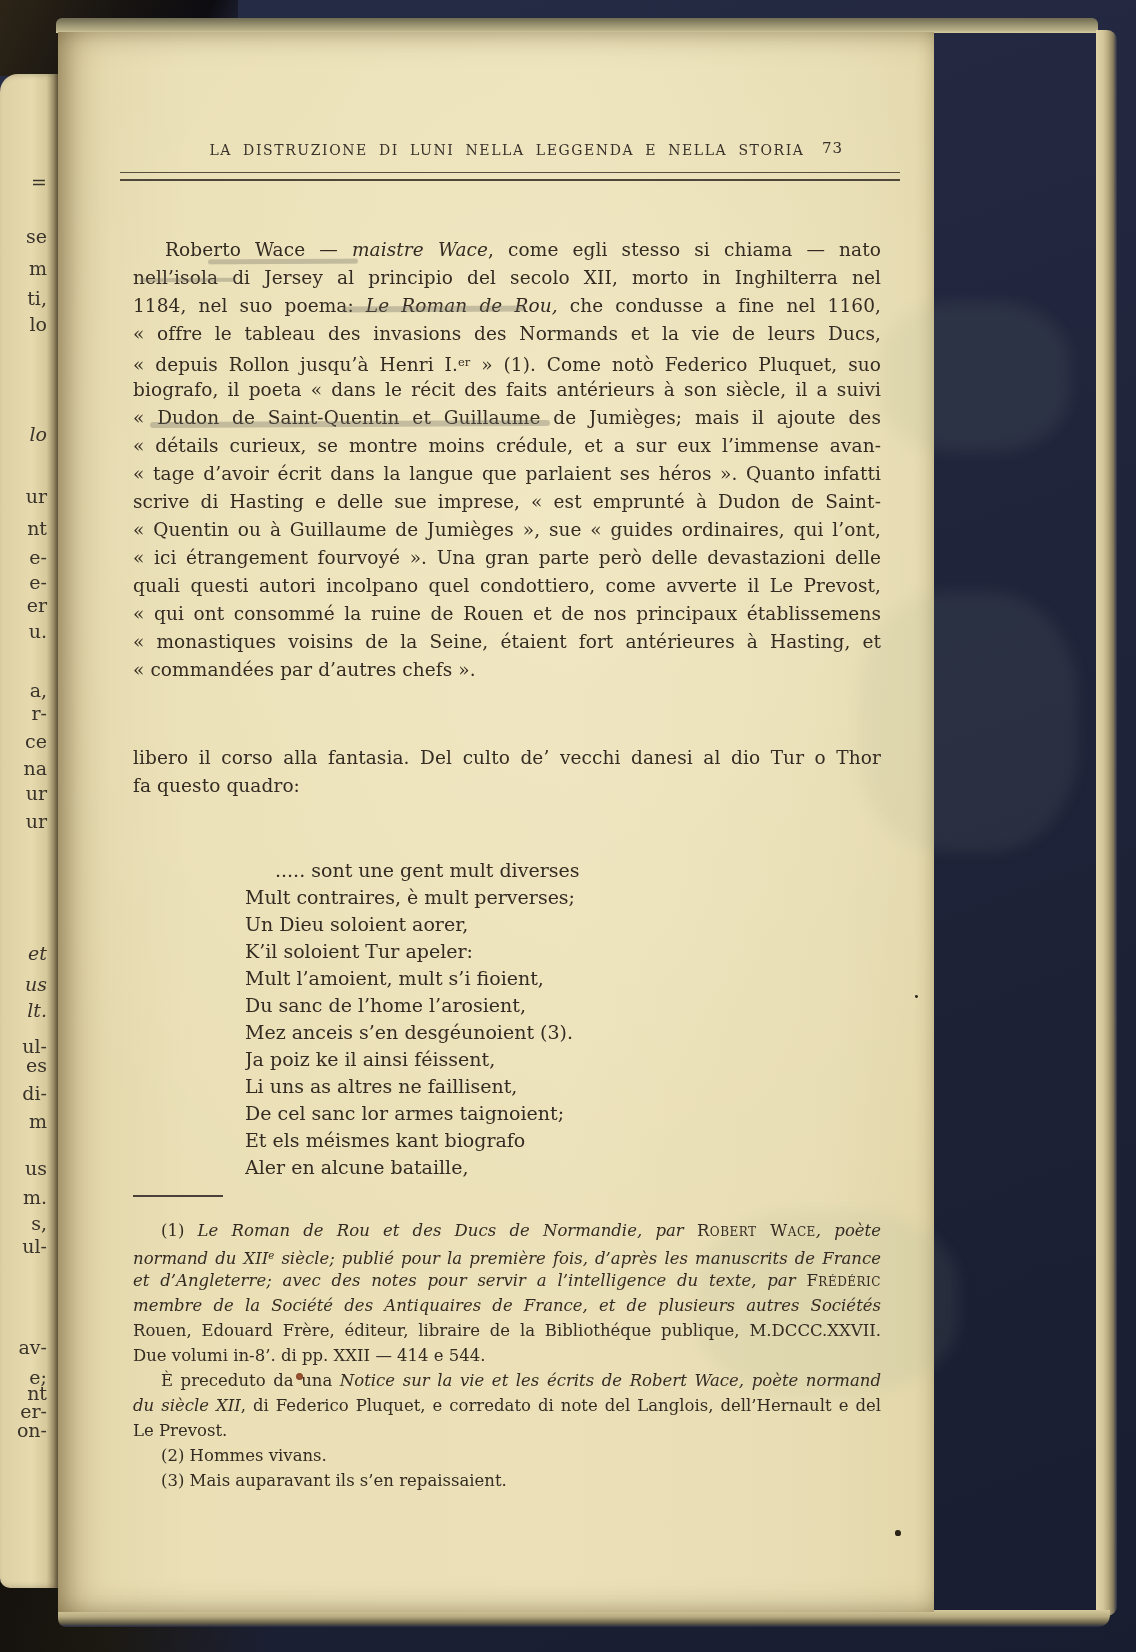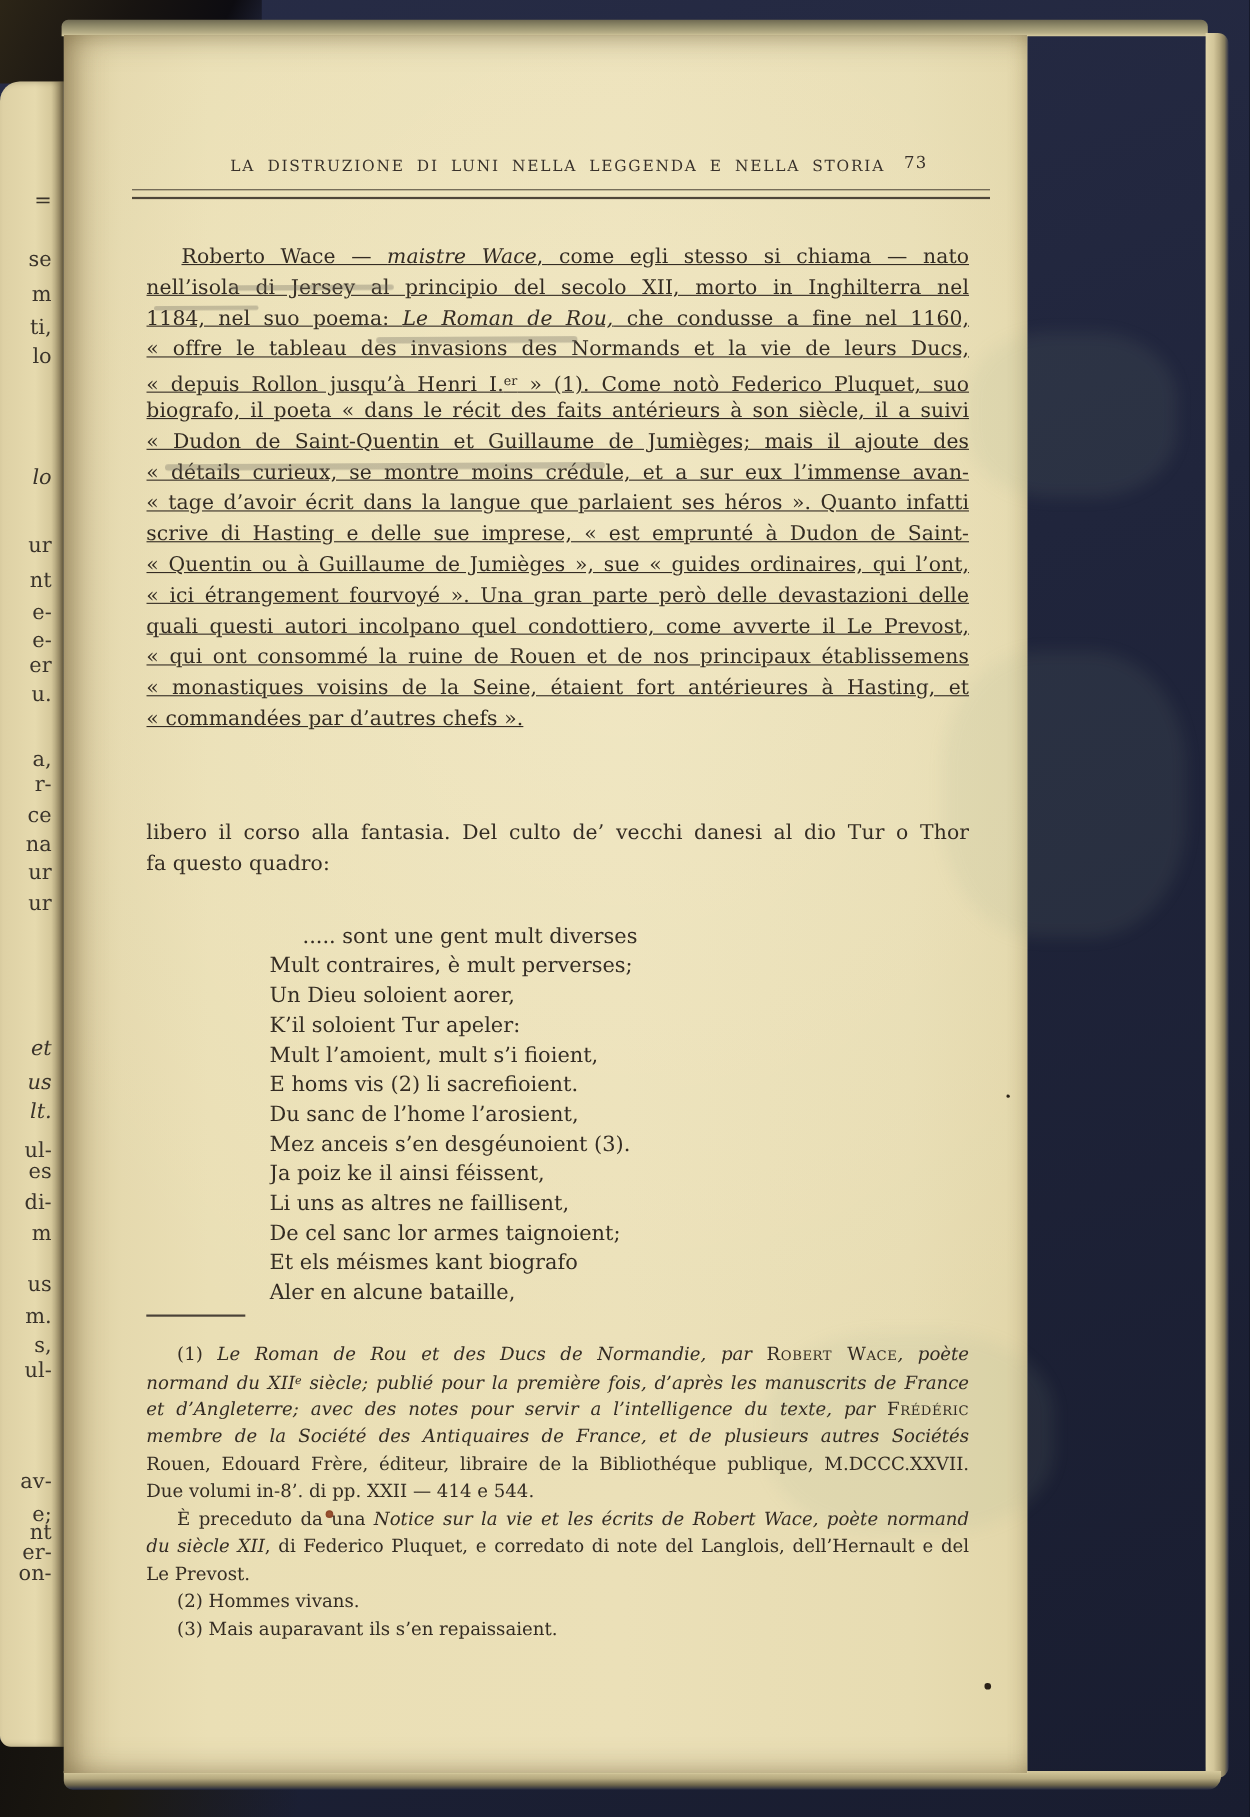--- a/index.html
+++ b/index.html
@@ -59,29 +59,29 @@
   }
   .ghost{position:absolute;background:rgba(150,165,140,.10);filter:blur(7px);border-radius:40%;}
   
   .running-header{position:absolute;left:75px;top:108px;width:748px;height:24px;text-align:center;}
   .header-title{font-size:14px;letter-spacing:1.6px;word-spacing:5px;color:#38312a;}
   .page-number{position:absolute;right:38px;top:-1px;font-size:15px;letter-spacing:1px;color:#38312a;}
   .header-rule{position:absolute;left:62px;top:140px;width:780px;height:6px;
     border-top:1.6px solid rgba(62,54,44,.85);border-bottom:2.2px solid rgba(62,54,44,.9);}
   
   .para{position:absolute;left:75px;width:748px;font-size:18.5px;line-height:28px;letter-spacing:.1px;}
-  #para-1{top:188px;text-decoration:underline;}
+  #para-1{top:204px;}
   #para-2{top:712px;}
   .body-line{height:28px;overflow:hidden;}
   .fn-line{height:25px;overflow:hidden;}
   .just{text-align:justify;text-align-last:justify;}
   .ind{padding-left:32px;}
   .verse{position:absolute;left:187px;top:806px;width:460px;font-size:19px;line-height:27px;}
   .verse-line{height:27px;overflow:hidden;}
-  .verse-line.first{padding-left:30px;}
+  .verse-line.first{padding-left:30px;margin-top:19px;}
   .footnote-rule{position:absolute;left:75px;top:1163px;width:90px;height:2px;background:#4a4238;}
   .footnotes{position:absolute;left:75px;top:1186px;width:748px;font-size:16.5px;line-height:25px;}
   .footnotes .ind{padding-left:28px;}
   .seg-i{font-style:italic;}
   .seg-r{font-style:normal;}
   .seg-sc{font-style:normal;font-variant:small-caps;letter-spacing:.5px;}
   .seg-sup{font-size:.62em;vertical-align:.45em;}
   
   .pencil{position:absolute;background:#6b675c;opacity:.32;border-radius:3px;filter:blur(.6px);transform:rotate(-.3deg);}
   .stain{position:absolute;width:7px;height:7px;border-radius:50%;background:radial-gradient(circle,#a05a35 0%,#8a4527 70%,rgba(138,69,39,0) 100%);}
@@ -135,21 +135,20 @@
     <div class="para" id="para-2">
         <div class="body-line just"><span class="seg-r">libero il corso alla fantasia. Del culto de’ vecchi danesi al dio Tur o Thor</span></div>
         <div class="body-line"><span class="seg-r">fa questo quadro:</span></div>
       </div>
     <div class="verse" id="verse">
         <div class="verse-line first">..... sont une gent mult diverses</div>
         <div class="verse-line">Mult contraires, è mult perverses;</div>
         <div class="verse-line">Un Dieu soloient aorer,</div>
         <div class="verse-line">K’il soloient Tur apeler:</div>
         <div class="verse-line">Mult l’amoient, mult s’i fioient,</div>
-        <div class="verse-line">E homs vis (2) li sacrefioient.</div>
         <div class="verse-line">Du sanc de l’home l’arosient,</div>
         <div class="verse-line">Mez anceis s’en desgéunoient (3).</div>
         <div class="verse-line">Ja poiz ke il ainsi féissent,</div>
         <div class="verse-line">Li uns as altres ne faillisent,</div>
         <div class="verse-line">De cel sanc lor armes taignoient;</div>
         <div class="verse-line">Et els méismes kant biografo</div>
         <div class="verse-line">Aler en alcune bataille,</div>
       </div>
 
     <div class="footnote-rule"></div>

